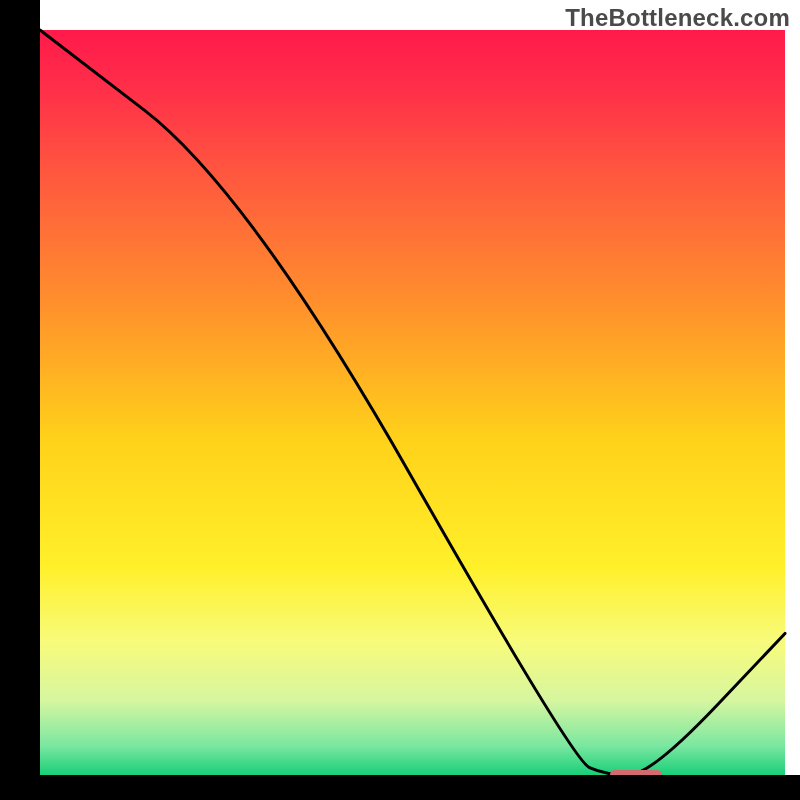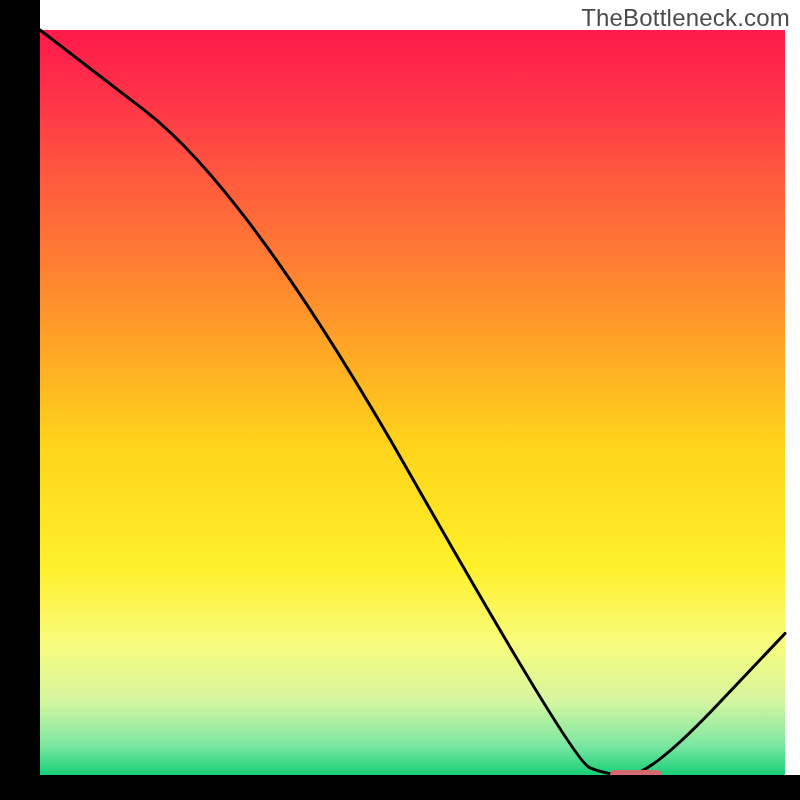--- a/index.html
+++ b/index.html
@@ -14,21 +14,21 @@
     position: relative;
     width: 800px;
     height: 800px;
   }
   .watermark {
     position: absolute;
     top: 4px;
     right: 10px;
     color: #4a4a4a;
     font-size: 24px;
-    font-weight: 400;
+    font-weight: 700;
     letter-spacing: 0.2px;
   }
   svg.chart {
     display: block;
   }
 </style>
 </head>
 <body>
 
 <div class="container">

